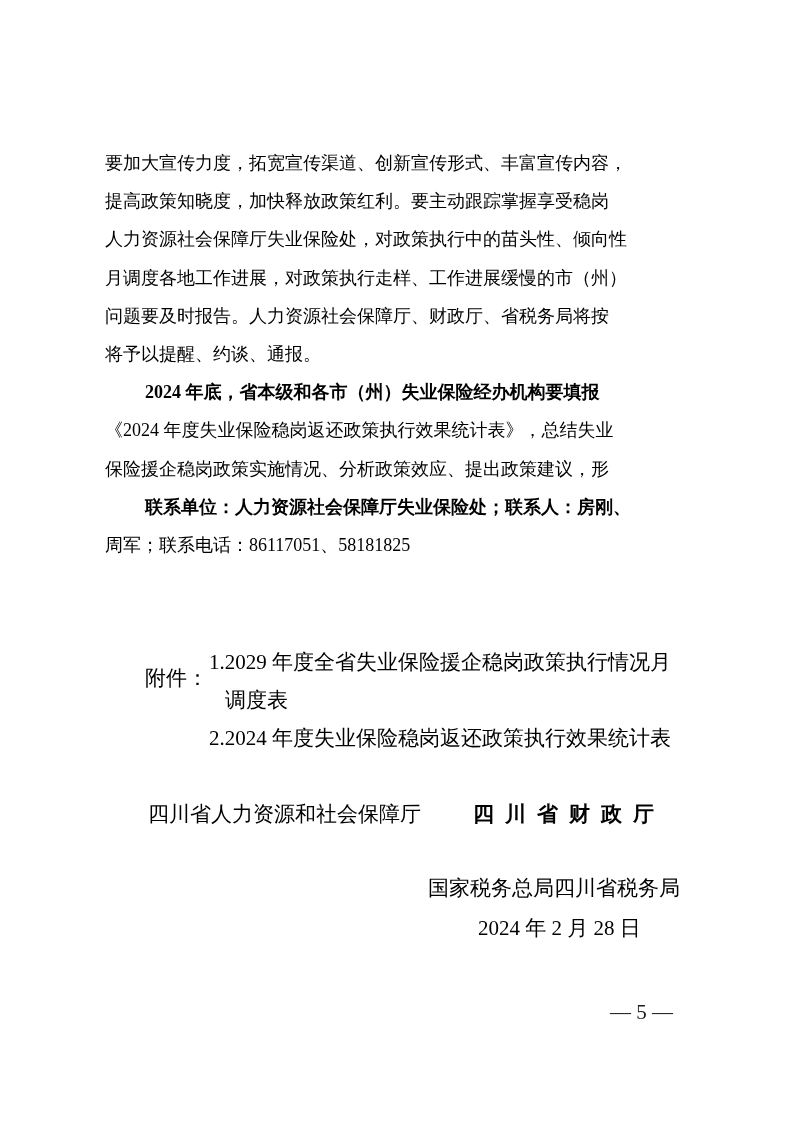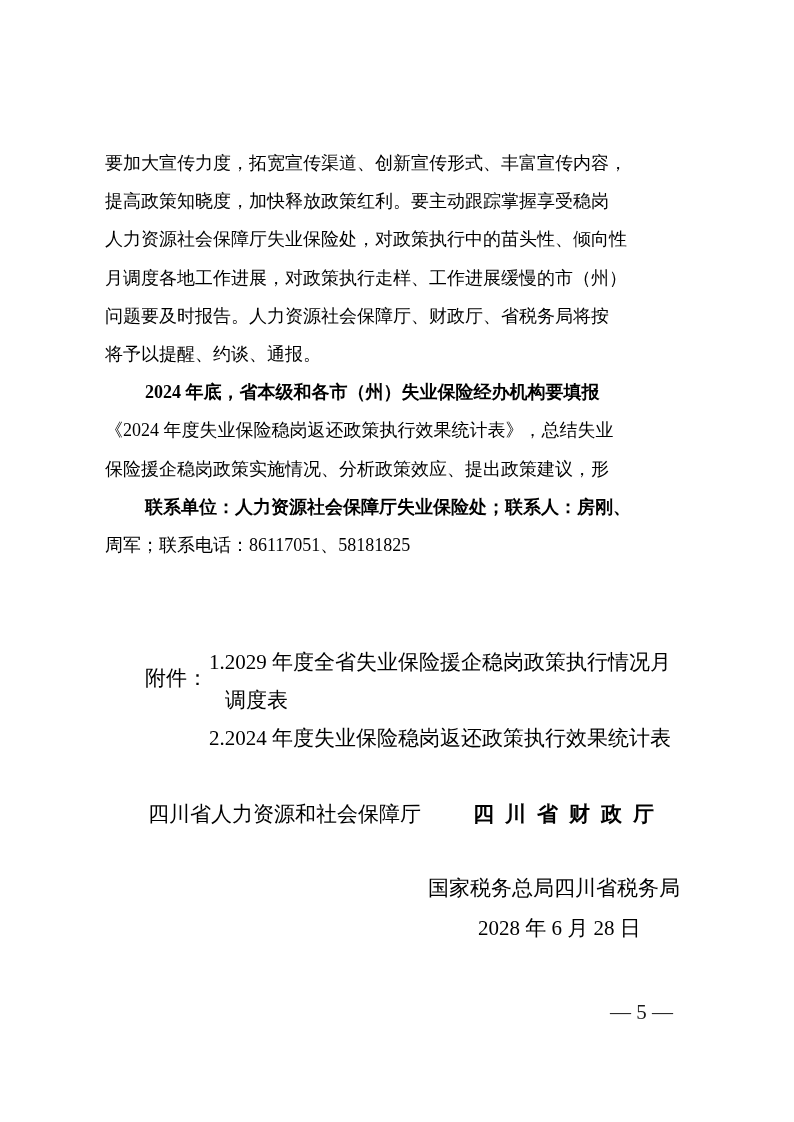--- a/index.html
+++ b/index.html
@@ -98,17 +98,17 @@
   <div class="attachments">
     <span class="att-label">附件：</span>
     <div class="att-line first"><span>1.</span><span>2029 年度全省失业保险援企稳岗政策执行情况月</span></div>
     <div class="att-line cont">调度表</div>
     <div class="att-line second"><span>2.</span><span>2024 年度失业保险稳岗返还政策执行效果统计表</span></div>
   </div>
 
   <div class="sig-line sig-agency1">四川省人力资源和社会保障厅</div>
   <div class="sig-line sig-agency2">四川省财政厅</div>
   <div class="sig-line sig-agency3">国家税务总局四川省税务局</div>
-  <div class="sig-line sig-date">2028 年 6 月 28 日</div>
+  <div class="sig-line sig-date">2024 年 2 月 28 日</div>
 
   <div class="page-number">— 5 —</div>
 
 </div>
 
 </body></html>

